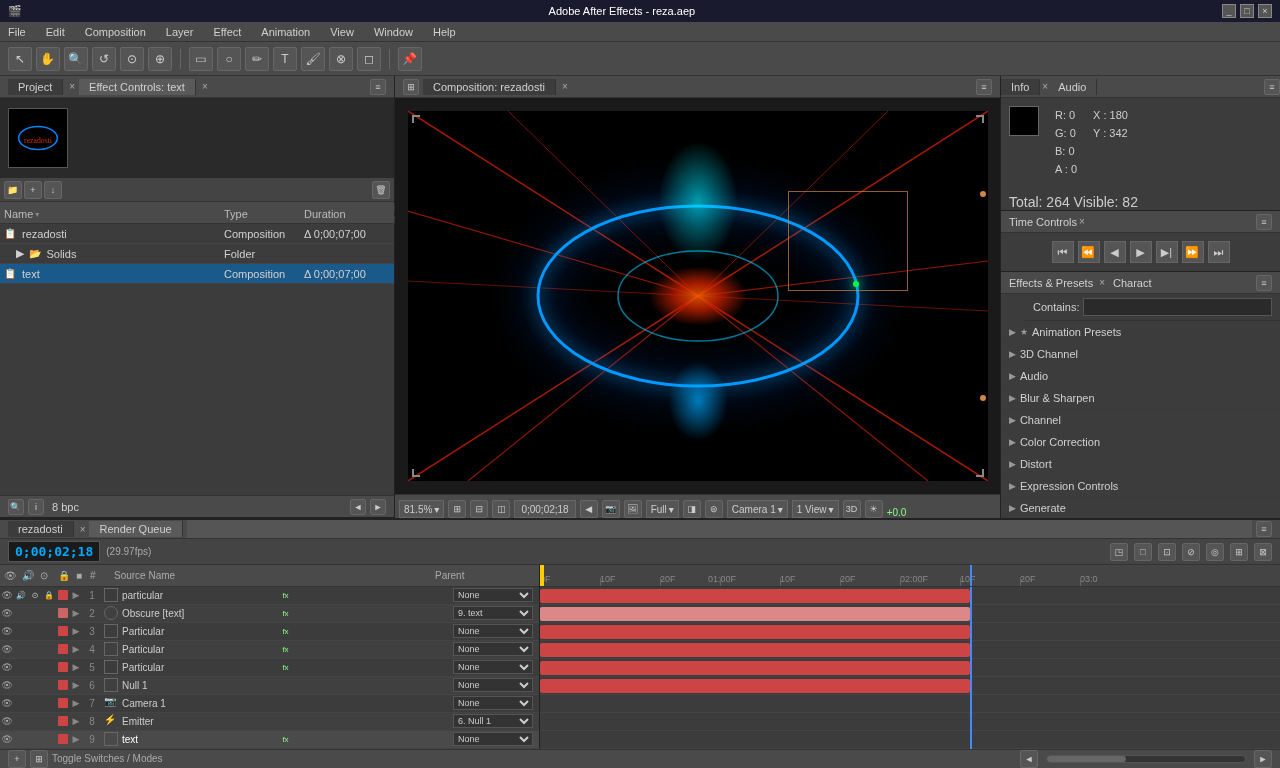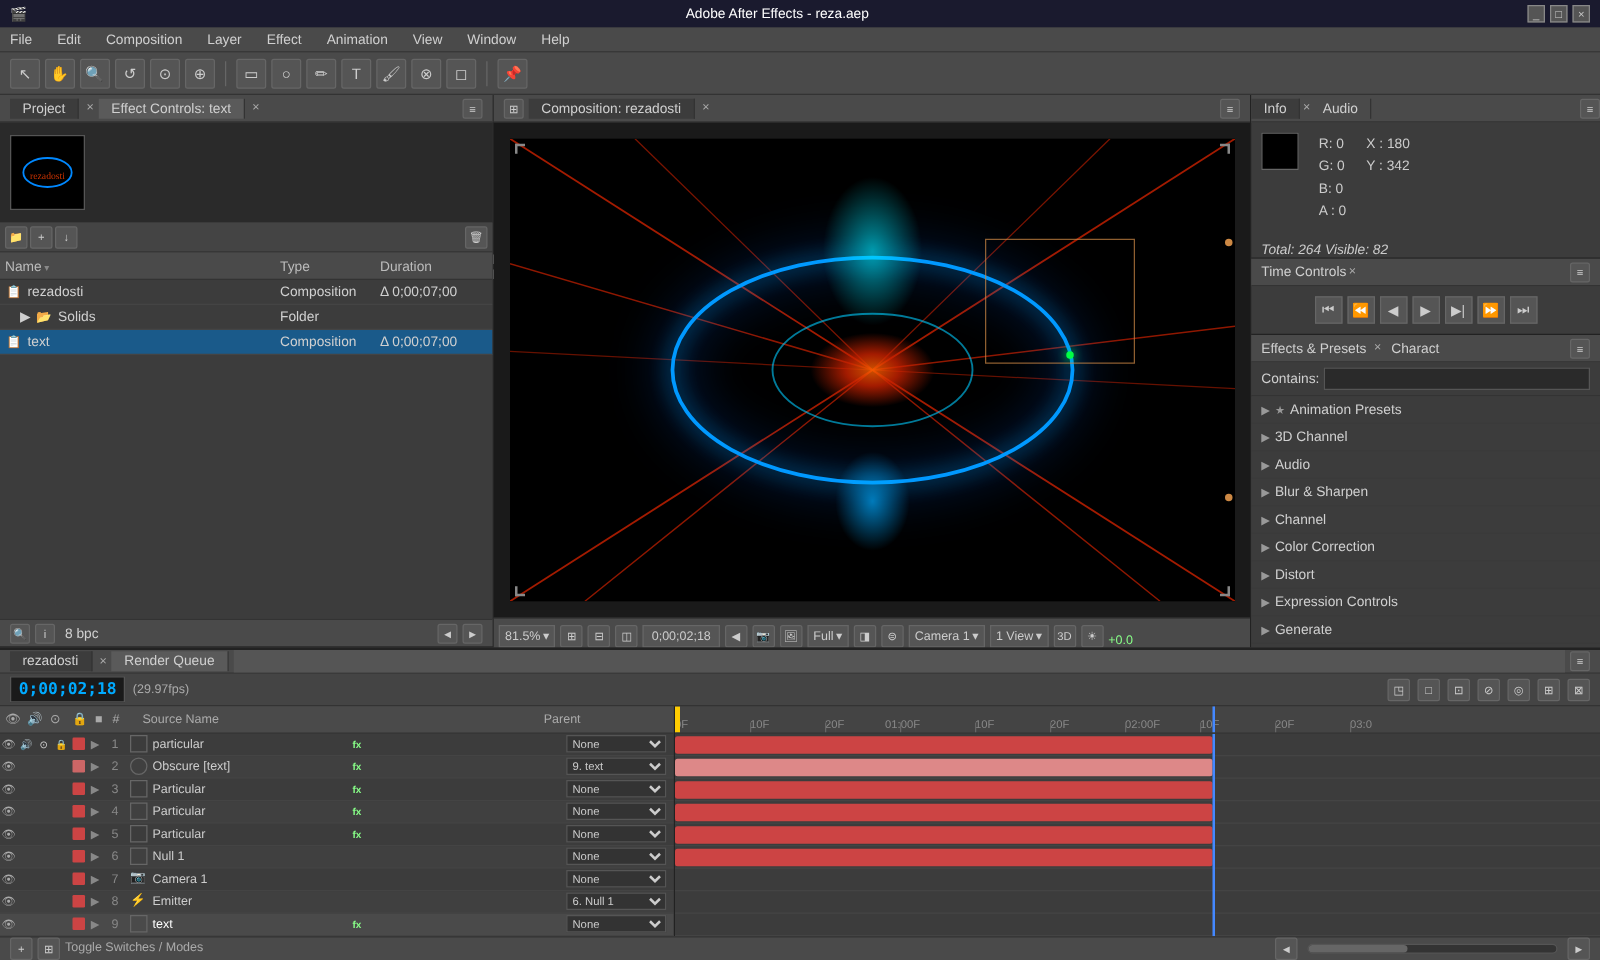--- a/index.html
+++ b/index.html
@@ -313,21 +313,21 @@
       gap: 16px;
     }
     .info-color-box {
       width: 30px;
       height: 30px;
       background: #000;
       border: 1px solid #666;
     }
     .info-values { font-size: 11px; color: #ccc; line-height: 18px; }
     .info-coord { font-size: 11px; color: #ccc; line-height: 18px; }
-    #info-total { font-size: 11px; color: #ccc; margin-top: 8px; padding: 0 8px; font-style: italic; }
+    #info-total { font-size: 14px; color: #ccc; margin-top: 8px; padding: 0 8px; }
 
     
     #time-controls {
       height: 80px;
       border-bottom: 1px solid #222;
     }
     #tc-header {
       background: #4a4a4a;
       height: 22px;
       display: flex;
@@ -465,21 +465,21 @@
     }
     .layer-row:nth-child(odd) { background: #3c3c3c; }
     .layer-row:nth-child(even) { background: #404040; }
     .layer-vis { width: 14px; display: flex; align-items: center; justify-content: center; cursor: pointer; }
     .layer-eye { color: #aaa; font-size: 9px; }
     .layer-num { width: 20px; text-align: center; color: #888; }
     .layer-color { width: 10px; height: 10px; border-radius: 1px; }
     .layer-expand { width: 12px; display: flex; align-items: center; justify-content: center; color: #888; font-size: 9px; cursor: pointer; }
     .layer-name { flex: 1; padding-left: 2px; color: #ccc; }
     .layer-icons { display: flex; gap: 1px; align-items: center; }
-    .layer-icon-btn { width: 12px; height: 12px; display: flex; align-items: center; justify-content: center; color: #888; font-size: 8px; cursor: pointer; font-weight: bold; }
+    .layer-icon-btn { width: 12px; height: 12px; display: flex; align-items: center; justify-content: center; color: #888; font-size: 8px; cursor: pointer; }
     .parent-select {
       background: #333;
       border: 1px solid #555;
       color: #ccc;
       font-size: 9px;
       width: 80px;
       height: 14px;
     }
 
     #track-area {
@@ -895,21 +895,21 @@
     </div>
 
     <div id="effects-panel">
       <div id="effects-header">
         <span>Effects &amp; Presets</span>
         <span class="panel-close">×</span>
         <span style="margin-left:4px;">Charact</span>
         <div style="flex:1"></div>
         <div class="tool-btn" style="width:16px;height:16px;font-size:9px;">≡</div>
       </div>
-      <div style="display:flex;align-items:center;gap:4px;padding:4px 8px;background:#3c3c3c;border-bottom:1px solid #333;">
+      <div style="display:flex;align-items:center;gap:4px;padding:4px 8px;background:#3c3c3c;border-bottom:1px solid #333;margin-left:24px;">
         <span>Contains:</span>
         <input type="text" id="effects-search" class="effects-search" style="flex: 1 1 0%; background: rgb(42, 42, 42); border: 1px solid rgb(85, 85, 85); color: rgb(204, 204, 204); padding: 2px 4px; font-size: 11px; height: 18px;">
       </div>
       <div id="effects-list">
         <div class="effect-item">
           <span class="effect-arrow">▶</span>
           <span class="effect-star">★</span>
           <span>Animation Presets</span>
         </div>
         <div class="effect-item">

